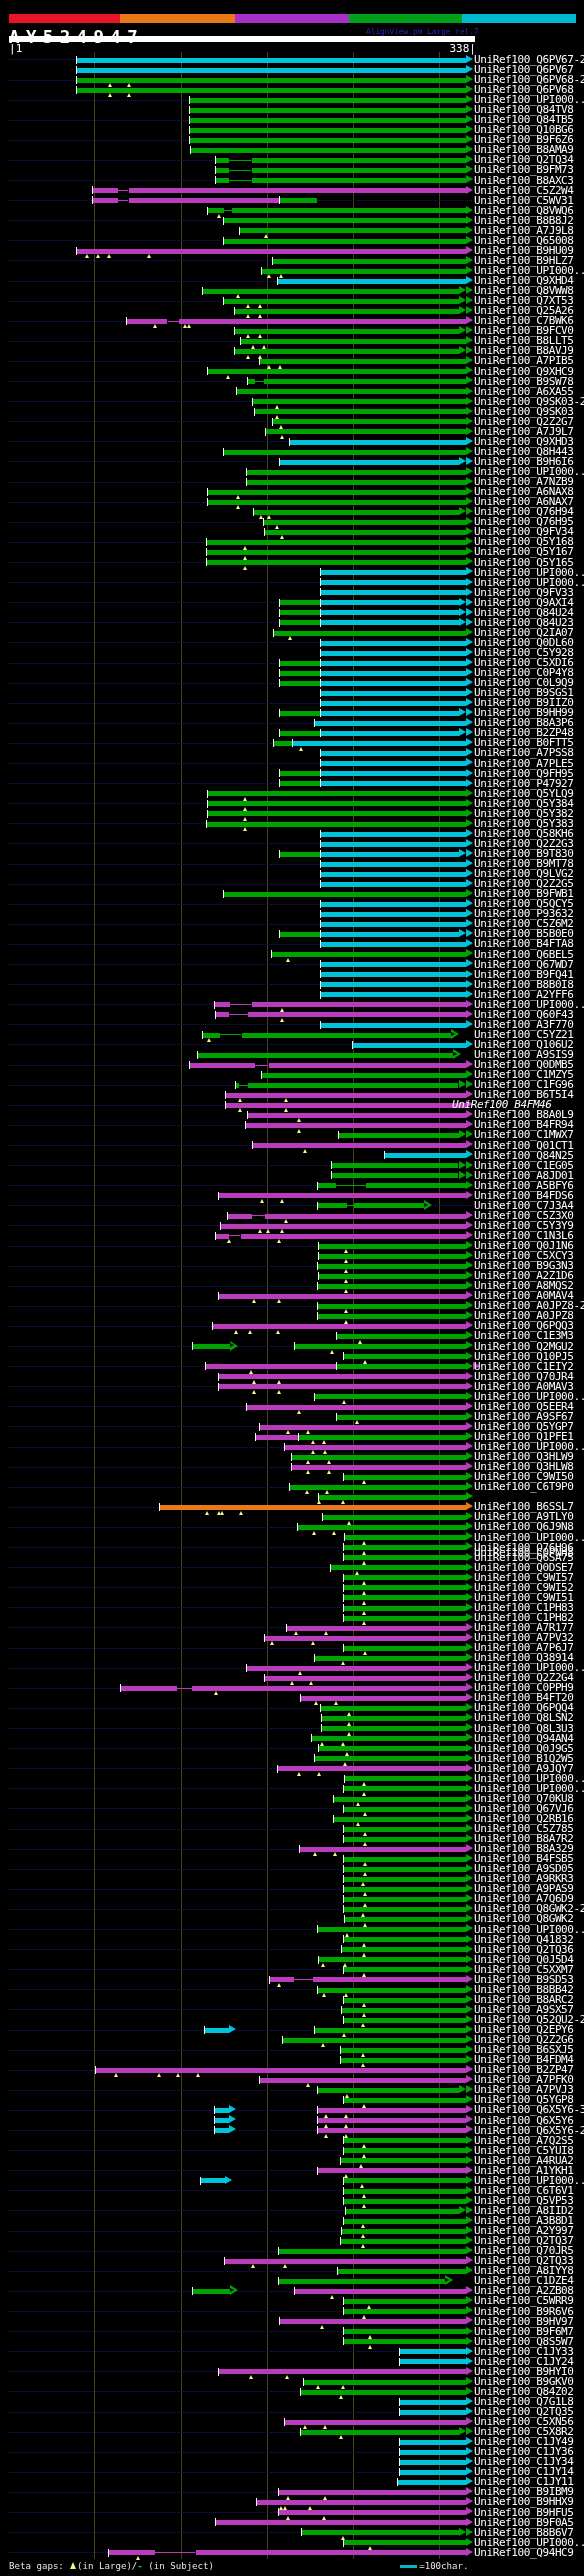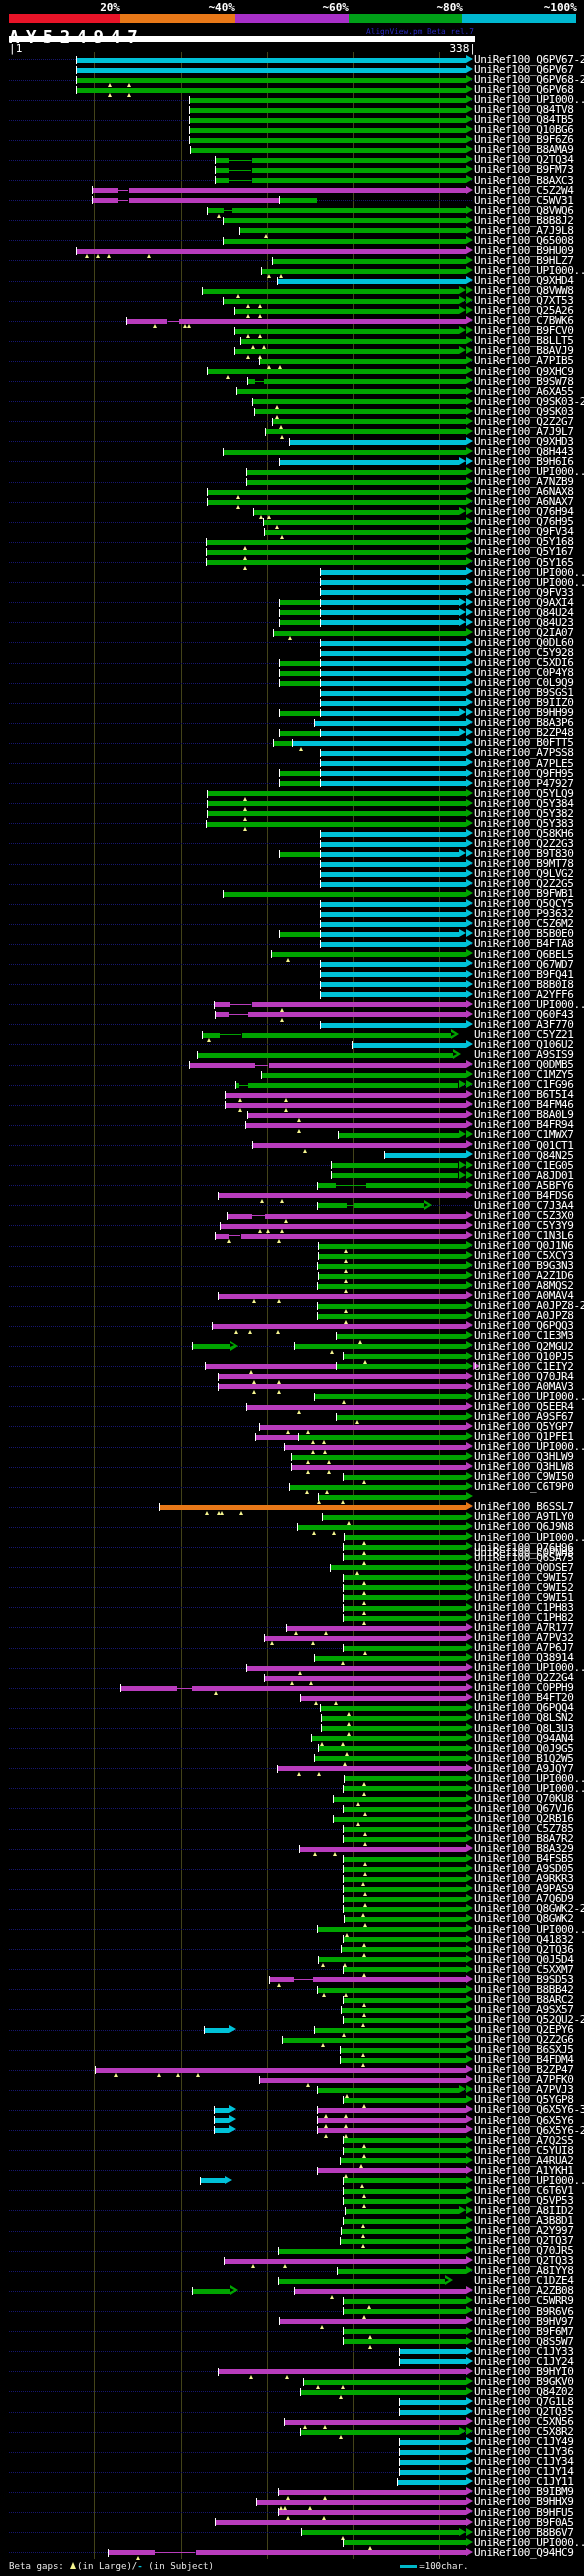--- a/index.html
+++ b/index.html
@@ -30,36 +30,29 @@
        border-right:3.7px solid transparent;border-bottom:7.3px solid #f5f590;margin:0 0.9px;}
   #footer-left .subj-dash{color:#00c2d8;font-weight:bold;}
   #footer-right{left:400px;top:2561px;font-size:9.1px;color:#e8e8e8;white-space:nowrap;}
   #footer-right .scale-swatch{display:inline-block;width:17.4px;height:3.7px;background:#00b8c8;
        vertical-align:middle;margin-right:1.8px;}
 </style>
 </head>
 <body>
 
 <div id="screen">
-  <div id="legend-labels" class="abs" style="left:0;top:0;width:585px;height:12.8px;">
-      <span style="right: 465px;">20%</span>
-      <span style="right: 350px;">~40%</span>
-      <span style="right: 236px;">~60%</span>
-      <span style="right: 122px;">~80%</span>
-      <span style="right: 8.2px;">~100%</span>
-    </div>
   <div id="key-bar" class="abs" style="left:0;top:13.7px;width:585px;height:9.1px;">
       <div class="" style="left: 9.1px; width: 111px; background: rgb(232, 20, 40);"></div>
       <div class="" style="left: 120px; width: 115px; background: rgb(232, 120, 24);"></div>
       <div class="" style="left: 235px; width: 114px; background: rgb(168, 48, 200);"></div>
       <div class="" style="left: 349px; width: 113px; background: rgb(0, 160, 24);"></div>
       <div class="" style="left: 462px; width: 114px; background: rgb(0, 184, 208);"></div>
     </div>
   <div id="title" class="abs">AY524947</div>
-  <div id="app-label" class="abs">AlignView.pm Beta rel.7</div>
+  <div id="app-label" class="abs">AlignView.pm Large rel.7</div>
   <div id="query-bar" class="abs"></div>
   <div id="scale-start" class="abs">|1</div>
   <div id="scale-end" class="abs">338|</div>
   <div id="plot" class="abs" style="left:0;top:0;width:585px;height:2576px;">
       <div class="abs gridline" style="left: 94px;"></div>
       <div class="abs gridline" style="left: 181px;"></div>
       <div class="abs gridline" style="left: 267px;"></div>
       <div class="abs gridline" style="left: 353px;"></div>
       <div class="abs gridline" style="left: 439px;"></div>
       <div class="guide" style="position: absolute; left: 9.1px; top: 59px; width: 463px; height: 0px;"></div>
@@ -653,21 +646,21 @@
       <div class="arr" style="border-left: 7.3px solid rgb(184, 60, 188); position: absolute; left: 466px; top: 1090px; width: 0px; height: 0px;"></div>
       <div class="tri" style="position: absolute; left: 238px; top: 1098px; width: 0px; height: 0px;"></div>
       <div class="tri" style="position: absolute; left: 284px; top: 1098px; width: 0px; height: 0px;"></div>
       <div class="hit-label abs" style="position: absolute; left: 474px; top: 1089px;">UniRef100_B6T5I4</div>
       <div class="guide" style="position: absolute; left: 9.1px; top: 1105px; width: 463px; height: 0px;"></div>
       <div class="bar" style="background: rgb(184, 60, 188); position: absolute; left: 226px; top: 1103px; width: 240px; height: 4.6px;"></div>
       <div class="tick" style="position: absolute; left: 225px; top: 1101px; width: 0.9px; height: 8.2px;"></div>
       <div class="arr" style="border-left: 7.3px solid rgb(184, 60, 188); position: absolute; left: 466px; top: 1100px; width: 0px; height: 0px;"></div>
       <div class="tri" style="position: absolute; left: 238px; top: 1108px; width: 0px; height: 0px;"></div>
       <div class="tri" style="position: absolute; left: 284px; top: 1108px; width: 0px; height: 0px;"></div>
-      <div class="hit-label abs" style="position: absolute; left: 474px; top: 1099px;">UniRef100_B4FM46</div>
+      <div class="hit-label abs" style="position: absolute; left: 452px; top: 1099px; font-style: italic;">UniRef100_B4FM46</div>
       <div class="bar" style="background: rgb(184, 60, 188); position: absolute; left: 248px; top: 1113px; width: 218px; height: 4.6px;"></div>
       <div class="tick" style="position: absolute; left: 247px; top: 1111px; width: 0.9px; height: 8.2px;"></div>
       <div class="arr" style="border-left: 7.3px solid rgb(184, 60, 188); position: absolute; left: 466px; top: 1110px; width: 0px; height: 0px;"></div>
       <div class="tri" style="position: absolute; left: 297px; top: 1118px; width: 0px; height: 0px;"></div>
       <div class="hit-label abs" style="position: absolute; left: 474px; top: 1109px;">UniRef100_B8A0L9</div>
       <div class="guide" style="position: absolute; left: 9.1px; top: 1125px; width: 463px; height: 0px;"></div>
       <div class="bar" style="background: rgb(184, 60, 188); position: absolute; left: 246px; top: 1123px; width: 220px; height: 4.6px;"></div>
       <div class="tick" style="position: absolute; left: 245px; top: 1121px; width: 0.9px; height: 8.2px;"></div>
       <div class="arr" style="border-left: 7.3px solid rgb(184, 60, 188); position: absolute; left: 466px; top: 1120px; width: 0px; height: 0px;"></div>
       <div class="tri" style="position: absolute; left: 297px; top: 1129px; width: 0px; height: 0px;"></div>

